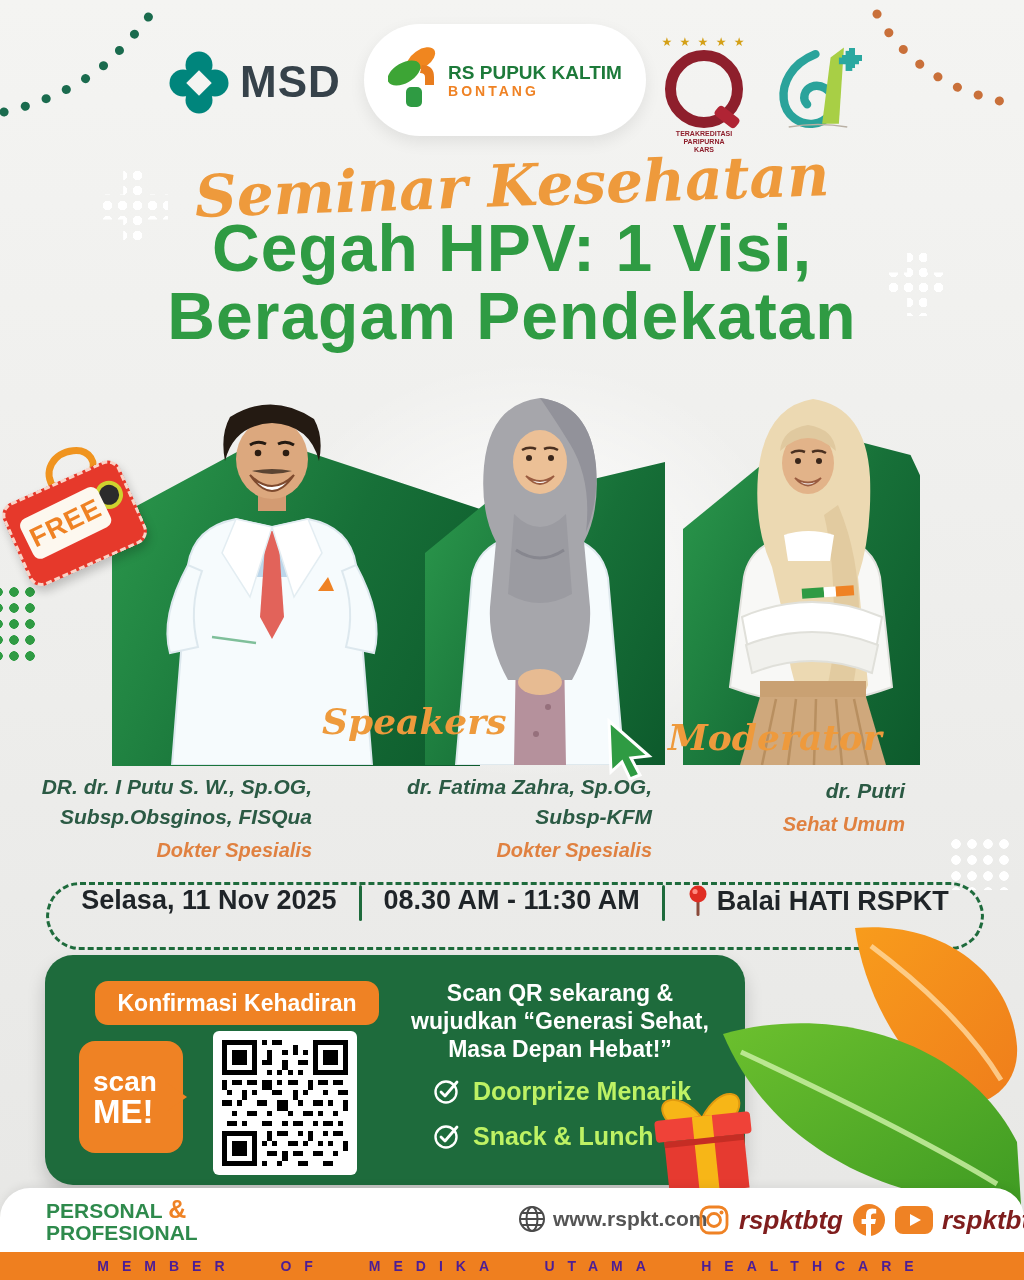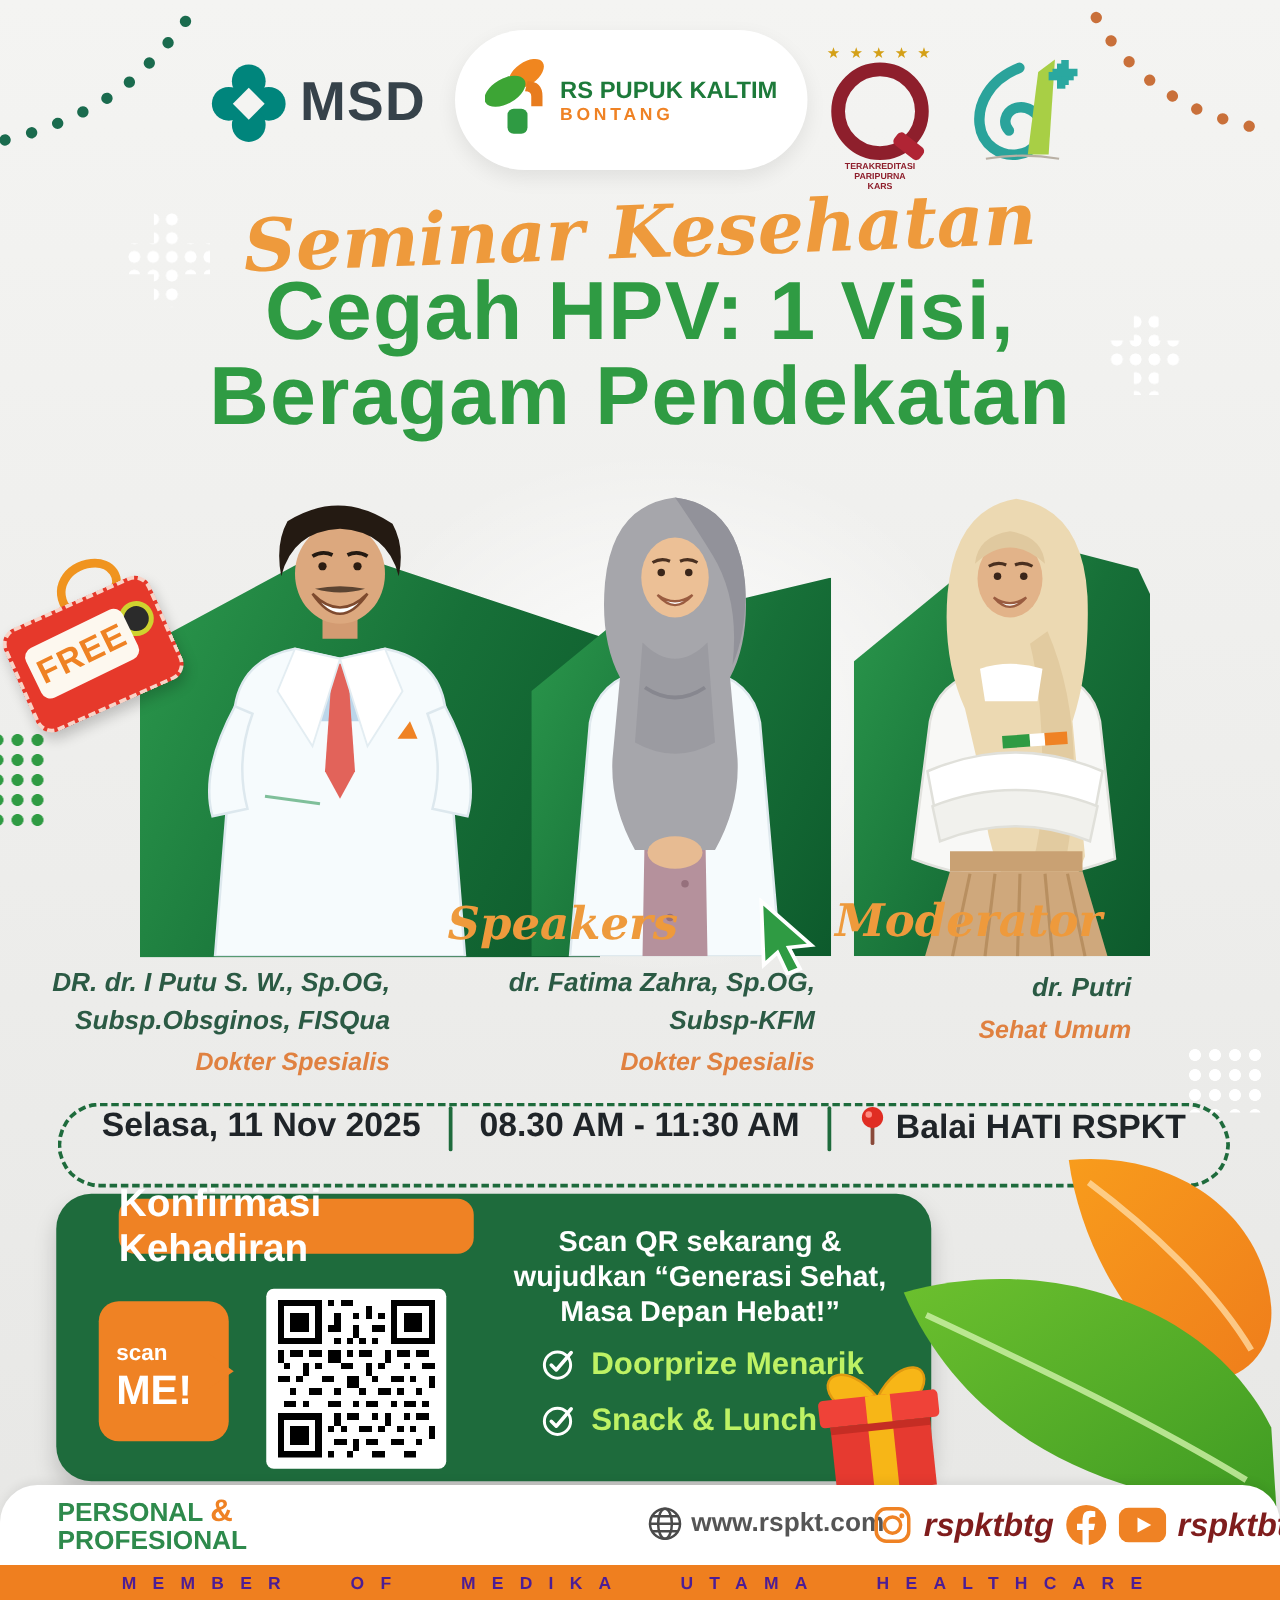--- a/index.html
+++ b/index.html
@@ -41,43 +41,43 @@
   .s2{left:425px;top:462px;width:240px;height:303px;clip-path:polygon(0 30%,40% 4%,47% 10%,100% 0,100% 100%,0 100%);}
   .s3{left:683px;top:428px;width:237px;height:337px;clip-path:polygon(0 30%,52% 0,96% 8%,100% 14%,100% 100%,0 100%);}
   .person{z-index:2;}
   .free-tag{left:8px;top:452px;width:132px;height:130px;z-index:4;transform:rotate(-24deg);}
   .free-body{position:absolute;left:0;top:26px;width:122px;height:84px;background:#e6392b;border-radius:14px;
     box-shadow:0 6px 10px rgba(0,0,0,.2);border:3px dashed #f9d3c7;}
   .free-inner{position:absolute;left:10px;top:16px;width:86px;height:44px;background:#fdf8ef;border-radius:8px;
     display:flex;align-items:center;justify-content:center;font-weight:800;font-size:27px;color:#ef8224;letter-spacing:1px;transform:rotate(-2deg);}
   .free-eye{position:absolute;right:4px;top:16px;width:20px;height:20px;background:#2b2b2b;border:4px solid #cfd22f;border-radius:50%;}
   .label-script{font-size:36px;z-index:4;}
-  .speakers-label{left:322px;top:718px;margin-left:36px;}
+  .speakers-label{left:322px;top:700px;}
   .moderator-label{left:668px;top:716px;}
   .cursor{left:604px;top:718px;z-index:5;}
   
   .name-block{z-index:4;text-align:right;font-weight:700;color:#2b5a44;font-size:21px;line-height:30px;font-style:italic;}
   .nb1{left:40px;top:772px;width:272px;}
   .nb2{left:360px;top:772px;width:292px;}
   .nb3{left:720px;top:776px;width:185px;}
   .role{color:#e08140;font-size:20px;margin-top:3px;}
   
   .event-bar{left:46px;top:882px;width:932px;height:62px;border:3px dashed #1e6b3c;border-radius:34px;
     display:flex;align-items:flex-start;justify-content:center;gap:22px;z-index:6;font-weight:700;font-size:27px;color:#1f2428;}
   .vdiv{width:3px;height:36px;background:#1e6b3c;border-radius:2px;}
   .loc{display:flex;align-items:center;gap:8px;}
   
   .cta-card{left:45px;top:955px;width:700px;height:230px;background:#1e6b3c;border-radius:28px;
     box-shadow:0 10px 18px rgba(0,0,0,.18);z-index:6;}
-  .cta-badge{position:absolute;left:50px;top:4px;width:284px;height:44px;background:#ef8224;border-radius:13px;
-    display:flex;align-items:center;justify-content:center;color:#fff;font-weight:700;font-size:31px;}
+  .cta-badge{position:absolute;left:50px;top:26px;width:284px;height:44px;background:#ef8224;border-radius:13px;
+    display:flex;align-items:center;justify-content:center;color:#fff;font-weight:700;font-size:23px;}
   .scanme{position:absolute;left:34px;top:86px;width:104px;height:112px;background:#ef8224;border-radius:16px;
     color:#fff;font-weight:800;display:flex;flex-direction:column;justify-content:center;padding-left:14px;box-sizing:border-box;line-height:30px;}
   .scanme::after{content:"";position:absolute;right:-18px;top:42px;border:14px solid transparent;border-left:20px solid #ef8224;}
-  .scan1{font-size:18px;} .scan2{font-size:33px;}
+  .scan1{font-size:28px;} .scan2{font-size:33px;}
   .qr{position:absolute;left:168px;top:76px;width:144px;height:144px;background:#fff;border-radius:6px;padding:9px;box-sizing:border-box;}
   .cta-head{position:absolute;left:350px;top:24px;width:330px;text-align:center;color:#fff;font-weight:800;font-size:23px;line-height:28px;}
   .cta-item{position:absolute;left:388px;display:flex;align-items:center;gap:13px;color:#bef264;font-weight:700;font-size:25px;}
   .ci1{top:122px;} .ci2{top:167px;}
   .gift{left:642px;top:1078px;width:124px;height:118px;z-index:8;transform:rotate(-6deg);}
   .leaf{z-index:7;}
   
   .footer{left:0;top:1188px;width:1024px;height:64px;background:#fff;border-radius:30px 30px 0 0;z-index:9;
     box-shadow:0 -3px 8px rgba(0,0,0,.06);}
   .brand{position:absolute;left:46px;top:10px;font-weight:800;color:#2e8a4c;font-size:21px;line-height:22px;}

